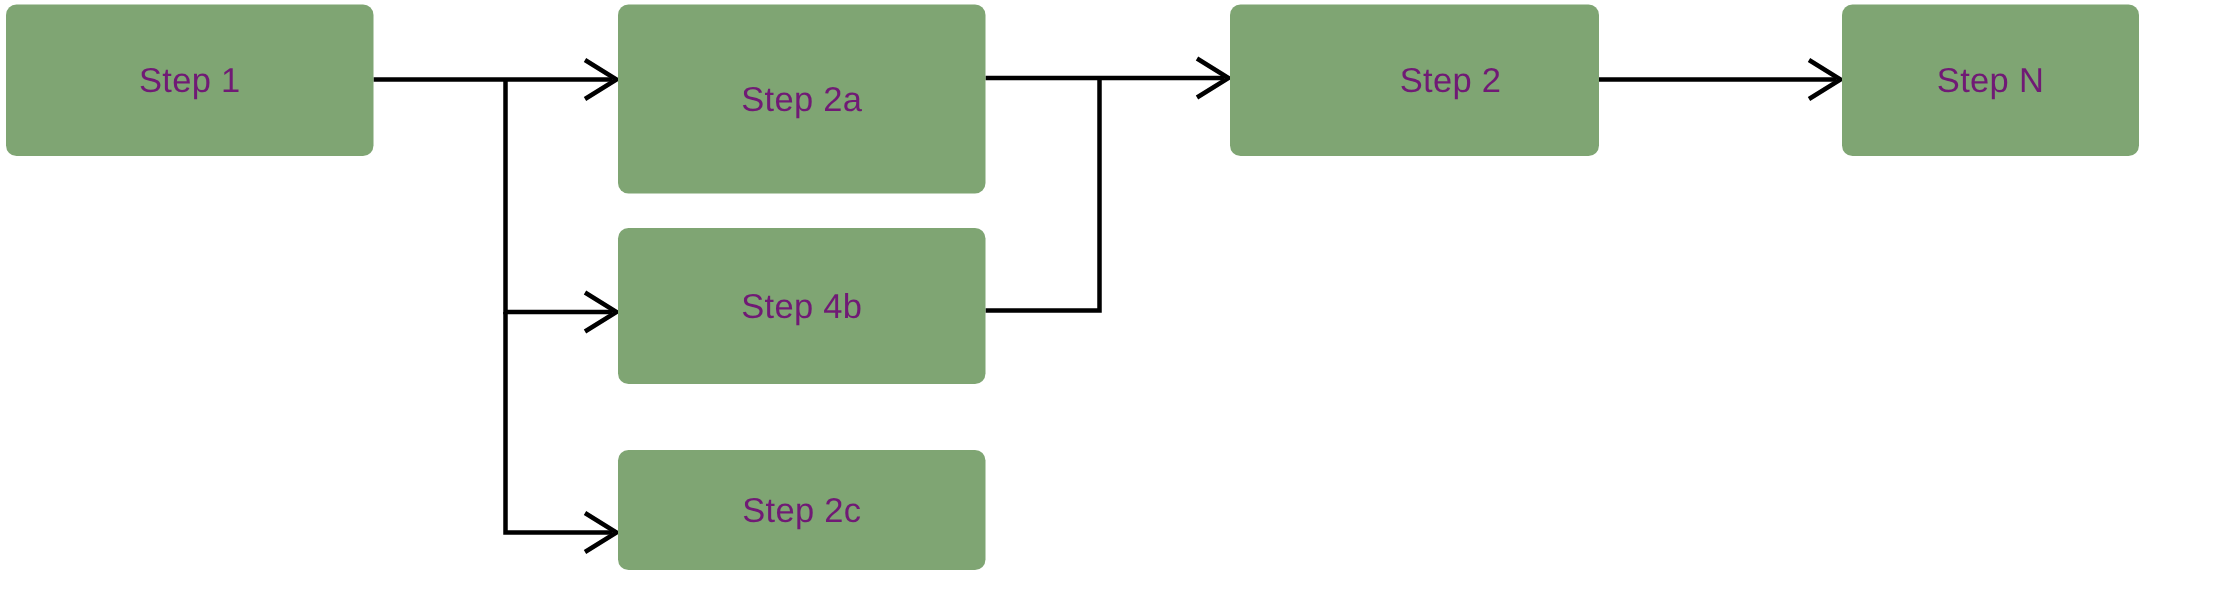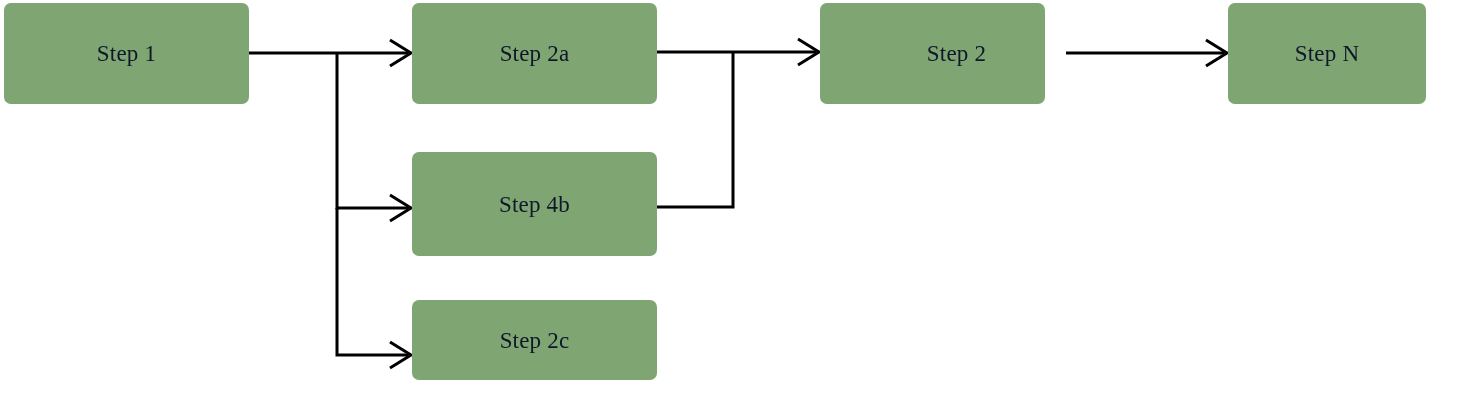--- a/index.html
+++ b/index.html
@@ -25,23 +25,23 @@
     height: 406px;
     pointer-events: none;
   }
   .node {
     position: absolute;
     box-sizing: border-box;
     border-radius: 7px;
     display: flex;
     align-items: center;
     justify-content: center;
-    color: #0f172a;
+    color: #701a75;
     font-size: 23px;
-    font-family: Liberation Serif, serif;
+    font-family: Liberation Sans, sans-serif;
     font-weight: 400;
     letter-spacing: 0.2px;
     line-height: 1;
     text-align: center;
     -webkit-font-smoothing: antialiased;
   }
   .node-label {
     display: block;
     pointer-events: none;
   }
@@ -74,33 +74,33 @@
       <path d="M 390 342 L 411 355 L 390 368"></path>
       <path d="M 798 39 L 819 52 L 798 65"></path>
       <path d="M 1206 40 L 1227 53 L 1206 66"></path>
     </g>
   </svg>
 
   <div class="node" style="left:4px; top:3px; width:245px; height:101px; background:#7fa573;">
     <span class="node-label">Step 1</span>
   </div>
 
-  <div class="node" style="left:412px; top:3px; width:245px; height:101px; background:#7fa573;">
+  <div class="node" style="left:412px; top:3px; width:245px; height:126px; background:#7fa573;">
     <span class="node-label">Step 2a</span>
   </div>
 
   <div class="node" style="left:412px; top:152px; width:245px; height:104px; background:#7fa573;">
     <span class="node-label">Step 4b</span>
   </div>
 
   <div class="node" style="left:412px; top:300px; width:245px; height:80px; background:#7fa573;">
     <span class="node-label">Step 2c</span>
   </div>
 
-  <div class="node" style="left:820px; top:3px; width:225px; height:101px; background:#7fa573;padding-left:48px;">
+  <div class="node" style="left:820px; top:3px; width:246px; height:101px; background:#7fa573;padding-left:48px;">
     <span class="node-label">Step 2</span>
   </div>
 
   <div class="node" style="left:1228px; top:3px; width:198px; height:101px; background:#7fa573;">
     <span class="node-label">Step N</span>
   </div>
 
 </div>
 
 </body></html>

